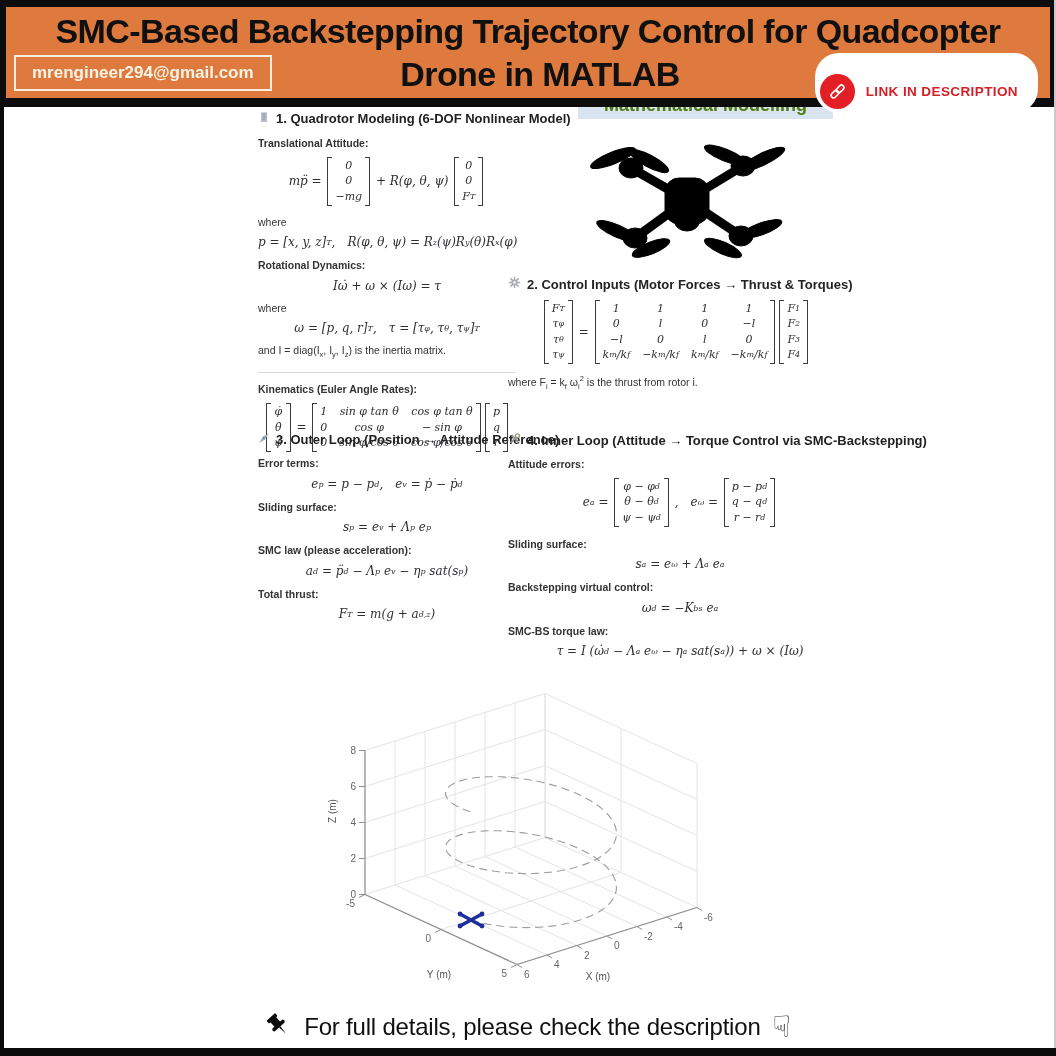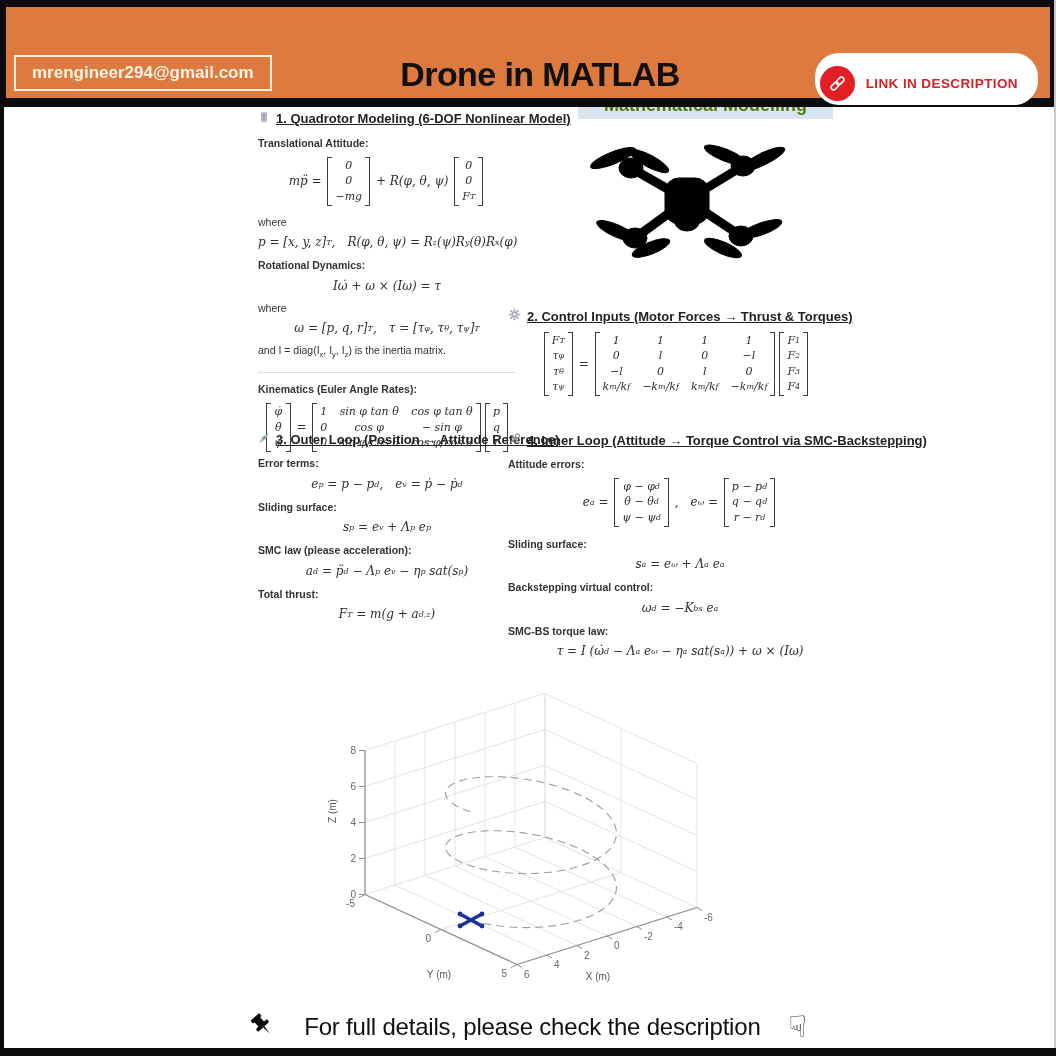--- a/index.html
+++ b/index.html
@@ -12,64 +12,65 @@
   
   .header-frame{position:absolute;top:0;left:0;right:0;height:107px;background:#0c0c0c;z-index:20;}
   .header{position:absolute;top:7px;left:6px;right:6px;bottom:9px;background:#DE7A3D;}
   .title-1{position:absolute;top:2px;left:0;right:0;text-align:center;font-size:34px;line-height:44px;
            font-weight:700;color:#101010;letter-spacing:-0.6px;}
   .title-2{position:absolute;top:45px;left:0;right:0;text-align:center;font-size:34px;line-height:44px;
            font-weight:700;color:#101010;letter-spacing:-0.6px;padding-left:24px;}
   .email-box{position:absolute;left:8px;top:48px;border:2px solid #f7efdd;color:#fbf4e6;
              font-weight:700;font-size:17px;padding:6px 16px;white-space:nowrap;}
   .link-pill{position:absolute;right:12px;top:46px;height:44px;background:#ffffff;border-radius:24px;
-             display:flex;align-items:center;gap:11px;padding:8px 20px 0 5px;cursor:pointer;}
+             display:flex;align-items:center;gap:11px;padding:16px 20px 0 5px;cursor:pointer;}
   .link-circle{width:35px;height:35px;border-radius:50%;background:#E31E25;display:flex;
                align-items:center;justify-content:center;}
   .link-pill .lbl{color:#D42127;font-weight:800;font-size:13.5px;letter-spacing:0.4px;white-space:nowrap;}
   
   .mm-badge{position:absolute;left:578px;top:92px;background:#D8E4F0;color:#4d7c0f;
             font-weight:700;font-size:18px;padding:3px 26px;white-space:nowrap;}
   .drone{position:absolute;left:583px;top:136px;width:208px;height:128px;}
   
   .sec{position:absolute;color:#2c2c2c;}
   #c-sec1{left:258px;top:110px;width:258px;}
-  #c-sec2{left:508px;top:276px;width:336px;margin-top:32px;}
+  #c-sec2{left:508px;top:276px;width:336px;}
   #c-sec3{left:258px;top:432px;width:258px;}
   #c-sec4{left:508px;top:432px;width:344px;}
-  .sec-h{display:flex;align-items:center;gap:6px;font-weight:700;font-size:13px;color:#222;margin-bottom:2px;white-space:nowrap;text-decoration:underline;}
+  .sec-h{display:flex;align-items:center;gap:6px;font-weight:700;font-size:13px;color:#222;margin-bottom:2px;white-space:nowrap;}
   .lab{font-weight:700;font-size:10.5px;color:#333;margin-top:10px;}
   .plain{font-weight:400;font-size:10.5px;color:#333;margin-top:9px;}
   .eqline{text-align:center;margin-top:7px;font-family:"DejaVu Serif",serif;font-style:italic;
           font-size:12px;color:#2e2e34;white-space:nowrap;}
   .eqline *{vertical-align:middle;}
   .eqline sub,.eqline sup{font-size:8px;}
   .plain sub,.plain sup{font-size:7.5px;}
   .secdiv{border:none;border-top:1px solid #dcdcdc;margin:13px 0 1px 0;}
   .mat{display:inline-flex;align-items:stretch;margin:1px 2px;}
   .mgrid{display:inline-grid;gap:1px 12px;padding:2px 3px;align-items:center;}
   .mcell{text-align:center;font-size:11px;line-height:1.3;}
   .br{width:4px;flex:0 0 4px;}
   .br-l{border-left:1.3px solid #3c3c3c;border-top:1.3px solid #3c3c3c;border-bottom:1.3px solid #3c3c3c;}
   .br-r{border-right:1.3px solid #3c3c3c;border-top:1.3px solid #3c3c3c;border-bottom:1.3px solid #3c3c3c;}
   
   .plot{position:absolute;left:306px;top:656px;width:444px;height:336px;}
   
   .footer{position:absolute;left:0;right:0;top:1006px;height:42px;display:flex;align-items:center;
-          justify-content:center;gap:28px;}
+          justify-content:center;gap:12px;}
   .footer .ftxt{font-size:24px;color:#101010;letter-spacing:-0.2px;}
   .hand{font-size:30px;color:#333;line-height:1;}
 </style>
 </head>
 <body>
 
 <div class="page">
 
   <div class="header-frame">
     <div class="header">
+      <div class="title-1">SMC-Based Backstepping Trajectory Control for Quadcopter</div>
       <div class="title-2">Drone in MATLAB</div>
       <div class="email-box">mrengineer294@gmail.com</div>
       <div class="link-pill">
         <span class="link-circle">
           <svg viewBox="0 0 34 34" width="21" height="21">
             <g transform="rotate(-45 17 17)" fill="none" stroke="#ffffff" stroke-width="2.6">
               <rect x="4" y="13" width="14" height="8" rx="4"></rect>
               <rect x="16" y="13" width="14" height="8" rx="4"></rect>
             </g>
           </svg>
@@ -217,20 +218,21 @@
         </span><span class="mat">
           <span class="br br-l"></span>
           <span class="mgrid" style="grid-template-columns:repeat(1,auto)">
             <span class="mcell">F<sub>1</sub></span>
             <span class="mcell">F<sub>2</sub></span>
             <span class="mcell">F<sub>3</sub></span>
             <span class="mcell">F<sub>4</sub></span>
           </span>
           <span class="br br-r"></span>
         </span></div>
+      <div class="plain">where F<sub>i</sub> = k<sub>f</sub> ω<sub>i</sub><sup>2</sup> is the thrust from rotor i.</div>
     </div>
   <div class="sec" id="c-sec3">
       <div class="sec-h">
         <span><svg viewBox="0 0 16 16" width="12" height="12">
             <path d="M1.5 14.5 L9.5 10 L14.5 1.5 L6.5 6 Z" fill="#9eb2b9"></path>
             <circle cx="8" cy="8" r="1.2" fill="#6c7f86"></circle>
           </svg></span>
         <span>3. Outer Loop (Position → Attitude Reference)</span>
       </div>
       <div class="lab">Error terms:</div>

